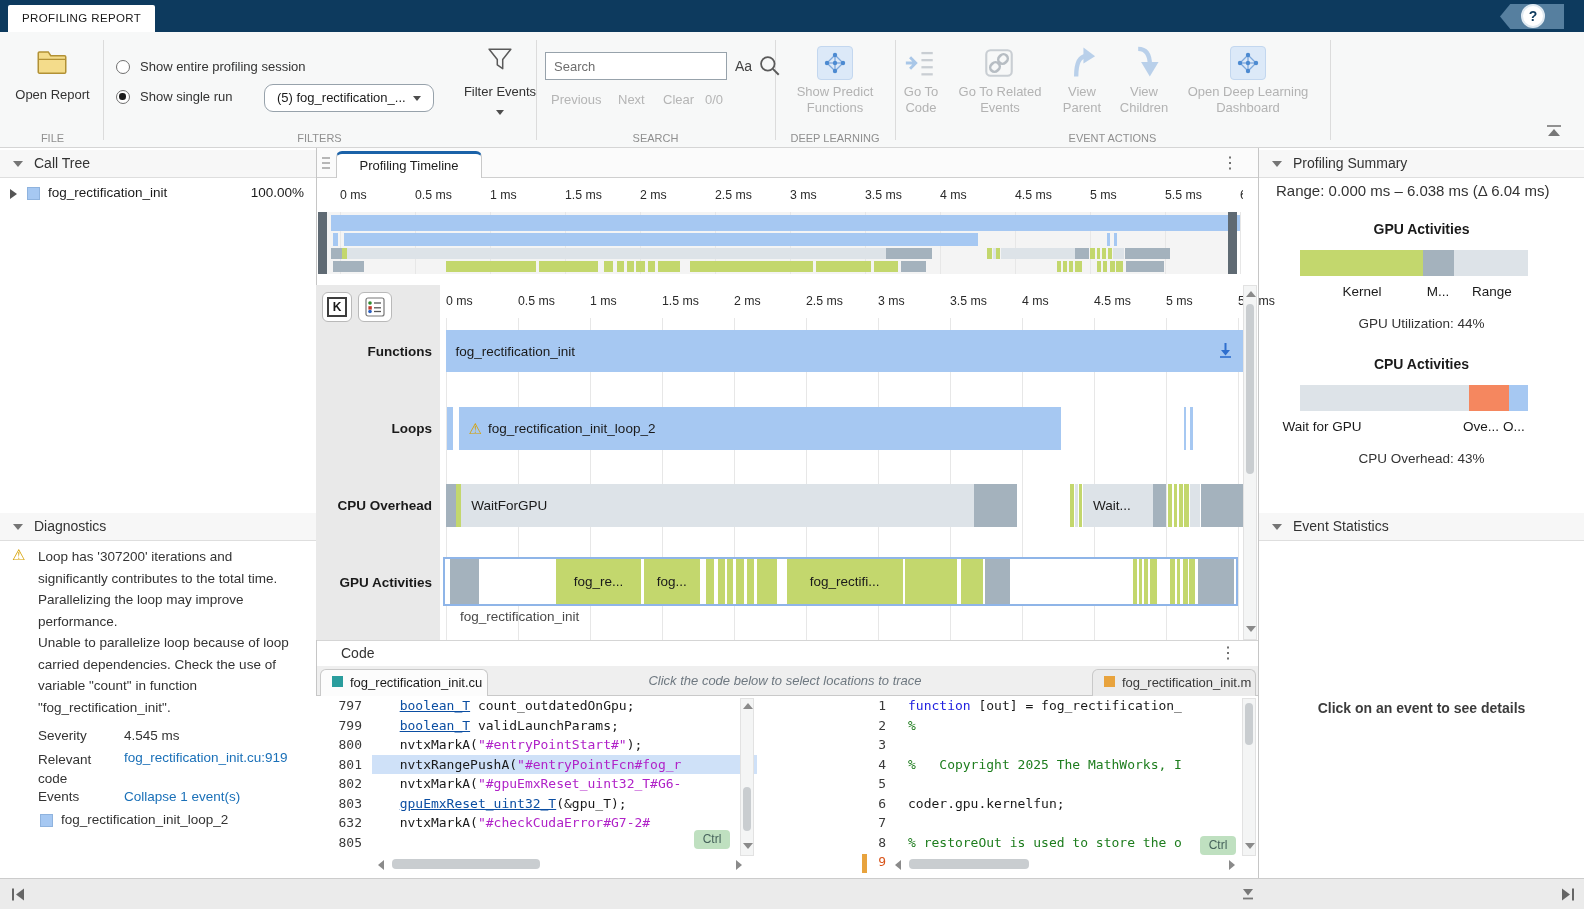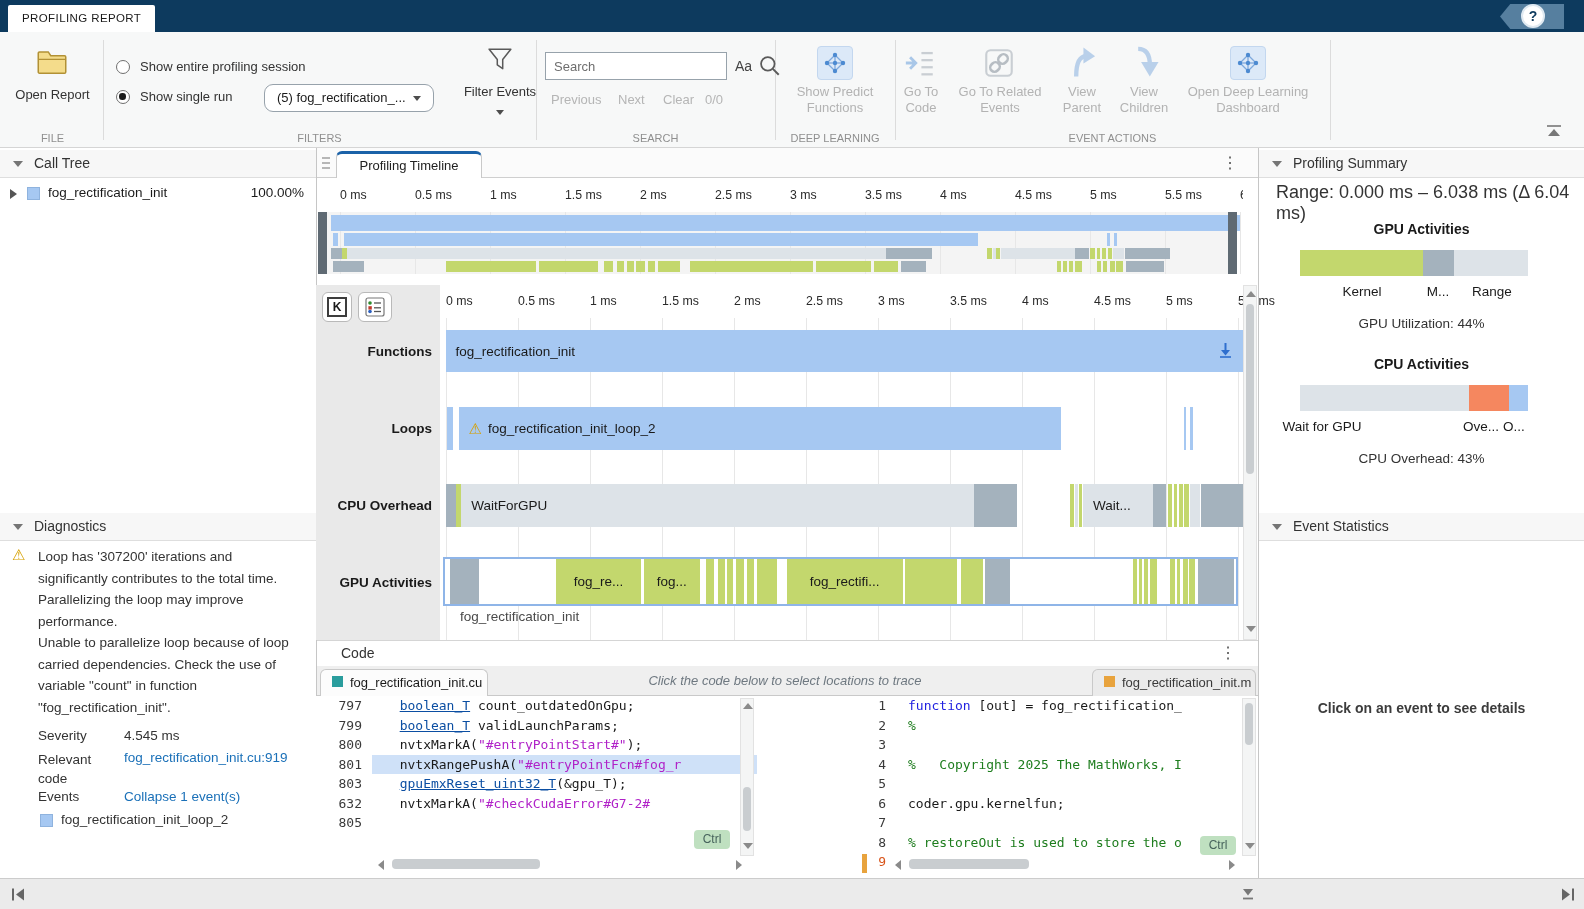--- a/index.html
+++ b/index.html
@@ -531,20 +531,21 @@
   <div class="abs" style="left:500px;top:673px;width:570px;text-align:center;font-size:13px;font-style:italic;color:#6e7880">Click the code below to select locations to trace</div>
   <div class="tab" style="left:1092px;top:669px;width:164px;background:#ebebeb;z-index:3;line-height:25px;color:#3a3a3a">
     <span style="display:inline-block;width:11px;height:11px;background:#e8a33d;margin:0 7px 0 11px"></span><span>fog_rectification_init.m</span>
   </div>
 
   <div class="abs" style="left:316px;top:696px;width:441px;height:182px;background:#fff;overflow:hidden" id="cu-pane">
       <div class="code-row"><div class="gut" style="flex-basis: 46px; padding-right: 10px;">797</div><div class="cline" style="padding-left: 12px;"><span class="tok-p">  </span><span class="tok-l">boolean_T</span><span class="tok-p"> count_outdatedOnGpu;</span></div></div>
       <div class="code-row"><div class="gut" style="flex-basis: 46px; padding-right: 10px;">799</div><div class="cline" style="padding-left: 12px;"><span class="tok-p">  </span><span class="tok-l">boolean_T</span><span class="tok-p"> validLaunchParams;</span></div></div>
       <div class="code-row"><div class="gut" style="flex-basis: 46px; padding-right: 10px;">800</div><div class="cline" style="padding-left: 12px;"><span class="tok-p">  nvtxMarkA(</span><span class="tok-s">"#entryPointStart#"</span><span class="tok-p">);</span></div></div>
       <div class="code-row hl"><div class="gut" style="flex-basis: 46px; padding-right: 10px;">801</div><div class="cline" style="padding-left: 12px;"><span class="tok-p">  nvtxRangePushA(</span><span class="tok-s">"#entryPointFcn#fog_r</span></div></div>
+      <div class="code-row"><div class="gut" style="flex-basis: 46px; padding-right: 10px;">802</div><div class="cline" style="padding-left: 12px;"><span class="tok-p">  nvtxMarkA(</span><span class="tok-s">"#gpuEmxReset_uint32_T#G6-</span></div></div>
       <div class="code-row"><div class="gut" style="flex-basis: 46px; padding-right: 10px;">803</div><div class="cline" style="padding-left: 12px;"><span class="tok-p">  </span><span class="tok-l">gpuEmxReset_uint32_T</span><span class="tok-p">(&amp;gpu_T);</span></div></div>
       <div class="code-row"><div class="gut" style="flex-basis: 46px; padding-right: 10px;">632</div><div class="cline" style="padding-left: 12px;"><span class="tok-p">  nvtxMarkA(</span><span class="tok-s">"#checkCudaError#G7-2#</span></div></div>
       <div class="code-row"><div class="gut" style="flex-basis: 46px; padding-right: 10px;">805</div><div class="cline" style="padding-left: 12px;"></div></div>
     </div>
   <div class="abs sbar" style="left:740px;top:698px;width:14px;height:158px">
     <div class="tri-up abs" style="left:2px;top:4px"></div>
     <div class="sthumb" style="left:2px;top:88px;width:8px;height:44px"></div>
     <div class="tri-dn abs" style="left:2px;top:144px"></div>
   </div>
   <div class="abs" style="left:378px;top:858px;width:364px;height:13px">
@@ -574,21 +575,21 @@
     <div class="tri-lf abs" style="left:0;top:2px"></div>
     <div class="sthumb" style="left:14px;top:1px;width:120px;height:10px"></div>
     <div class="tri-rt abs" style="right:0;top:2px"></div>
   </div>
   <div class="ctrl-badge" style="left:1200px;top:836px">Ctrl</div>
 
   <div class="panel-hdr" style="left:1259px;top:150px;width:325px">
     <div class="tri"></div>
     <span class="ttl">Profiling Summary</span>
   </div>
-  <div class="abs" style="left:1276px;top:182px;font-size:18px;color:#333">Range: 0.000 ms – 6.038 ms (Δ 6.04 ms)</div>
+  <div class="abs" style="left:1276px;top:182px;font-size:15px;color:#333">Range: 0.000 ms – 6.038 ms (Δ 6.04 ms)</div>
   <div class="abs" style="left:1259px;top:221px;width:325px;text-align:center;font-size:14px;font-weight:bold;color:#1a1a1a">GPU Activities</div>
   <div class="abs" id="gpu-bar" style="left:1300px;top:250px;width:228px;height:26px;display:flex">
       <div style="width: 54%; height: 100%; background: rgb(195, 215, 109);"></div>
       <div style="width: 13.5%; height: 100%; background: rgb(164, 178, 189);"></div>
       <div style="width: 32.5%; height: 100%; background: rgb(221, 227, 232);"></div>
     </div>
   <span class="abs" style="left:1322px;top:284px;width:80px;text-align:center;font-size:13.5px">Kernel</span>
   <span class="abs" style="left:1414px;top:284px;width:48px;text-align:center;font-size:13.5px">M...</span>
   <span class="abs" style="left:1466px;top:284px;width:52px;text-align:center;font-size:13.5px">Range</span>
   <div class="abs" style="left:1259px;top:316px;width:325px;text-align:center;font-size:13.5px;color:#333">GPU Utilization: 44%</div>

